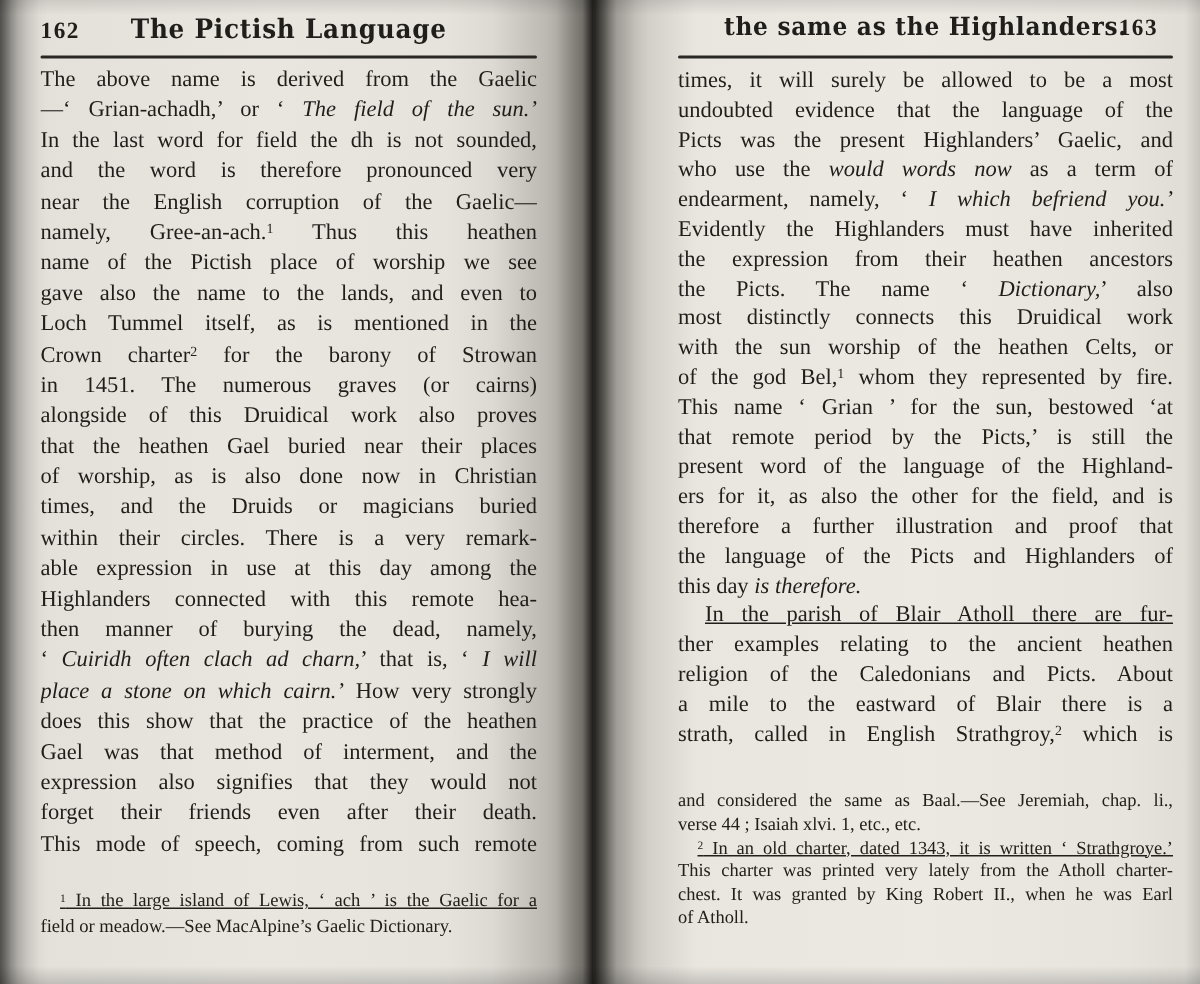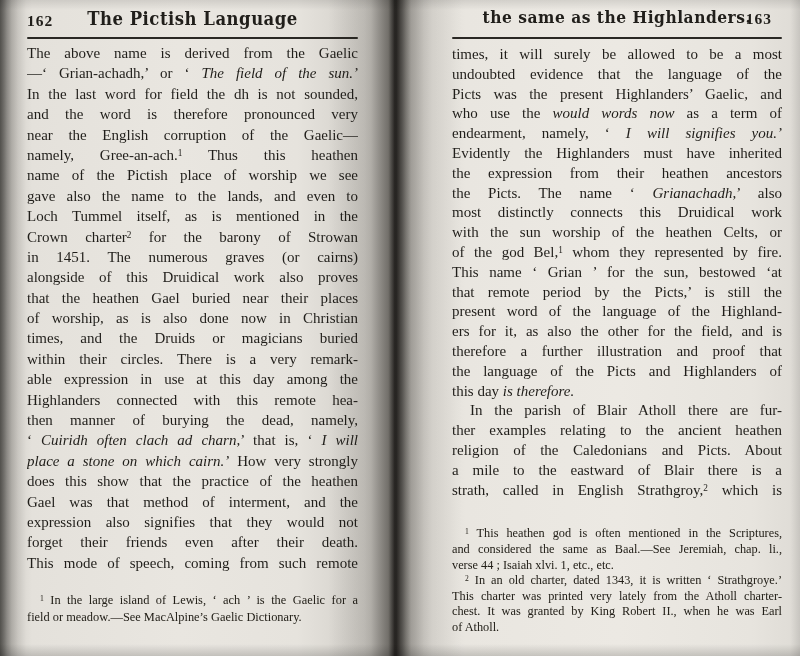--- a/index.html
+++ b/index.html
@@ -82,21 +82,21 @@
   #right-col .footnotes .line{height:15.6px;line-height:15.6px;}
 
   .line{
     text-align:justify;
     text-align-last:justify;
     -moz-text-align-last:justify;
     overflow:hidden;
     white-space:normal;
   }
   .line.last{text-align-last:left;-moz-text-align-last:left;}
-  .line.indent{text-indent:18px;}
+  .line.indent{text-indent:18px;text-decoration:underline;}
   .footnotes .line.indent{text-indent:13px;}
 
   .line i{font-style:italic;}
   .line sup{
     font-size:62%;
     vertical-align:baseline;
     position:relative;top:-0.38em;
     line-height:0;
   }
 </style>
@@ -152,42 +152,41 @@
     <div class="page-header">
       <span class="running-title">the same as the Highlanders.</span>
       <span class="page-num">163</span>
     </div>
     <div class="header-rule"></div>
     <div class="body-text">
         <div class="line">times, it will surely be allowed to be a most</div>
         <div class="line">undoubted evidence that the language of the</div>
         <div class="line">Picts was the present Highlanders’ Gaelic, and</div>
         <div class="line">who use the <i>would words now</i> as a term of</div>
-        <div class="line">endearment, namely, ‘ <i>I will signifies you.’</i></div>
+        <div class="line">endearment, namely, ‘ <i>I which befriend you.’</i></div>
         <div class="line">Evidently the Highlanders must have inherited</div>
         <div class="line">the expression from their heathen ancestors</div>
-        <div class="line">the Picts.  The name ‘ <i>Grianachadh,</i>’ also</div>
+        <div class="line">the Picts.  The name ‘ <i>Dictionary,</i>’ also</div>
         <div class="line">most distinctly connects this Druidical work</div>
         <div class="line">with the sun worship of the heathen Celts, or</div>
         <div class="line">of the god Bel,<sup>1</sup> whom they represented by fire.</div>
         <div class="line">This name ‘ Grian ’ for the sun, bestowed ‘at</div>
         <div class="line">that remote period by the Picts,’ is still the</div>
         <div class="line">present word of the language of the Highland-</div>
         <div class="line">ers for it, as also the other for the field, and is</div>
         <div class="line">therefore a further illustration and proof that</div>
         <div class="line">the language of the Picts and Highlanders of</div>
         <div class="line last">this day <i>is therefore.</i></div>
         <div class="line indent">In the parish of Blair Atholl there are fur-</div>
         <div class="line">ther examples relating to the ancient heathen</div>
         <div class="line">religion of the Caledonians and Picts.  About</div>
         <div class="line">a mile to the eastward of Blair there is a</div>
         <div class="line">strath, called in English Strathgroy,<sup>2</sup> which is</div>
       </div>
     <div class="footnotes">
-        <div class="line indent"><sup>1</sup> This heathen god is often mentioned in the Scriptures,</div>
         <div class="line">and considered the same as Baal.—See Jeremiah, chap. li.,</div>
         <div class="line last">verse 44 ; Isaiah xlvi. 1, etc., etc.</div>
         <div class="line indent"><sup>2</sup> In an old charter, dated 1343, it is written ‘ Strathgroye.’</div>
         <div class="line">This charter was printed very lately from the Atholl charter-</div>
         <div class="line">chest.  It was granted by King Robert II., when he was Earl</div>
         <div class="line last">of Atholl.</div>
       </div>
   </div>
 
   <div class="overlay" id="gutter-shadow"></div>

